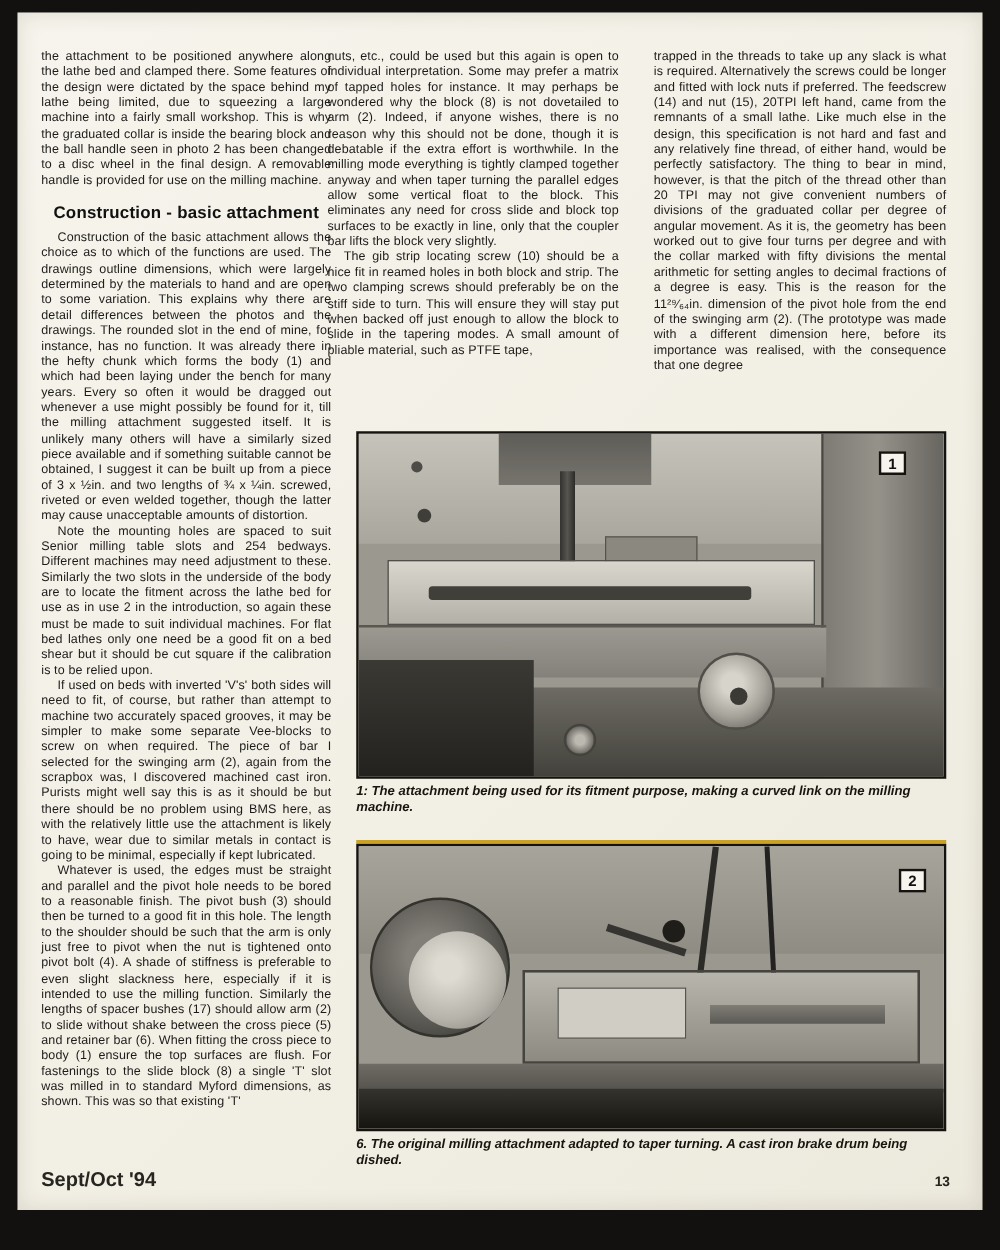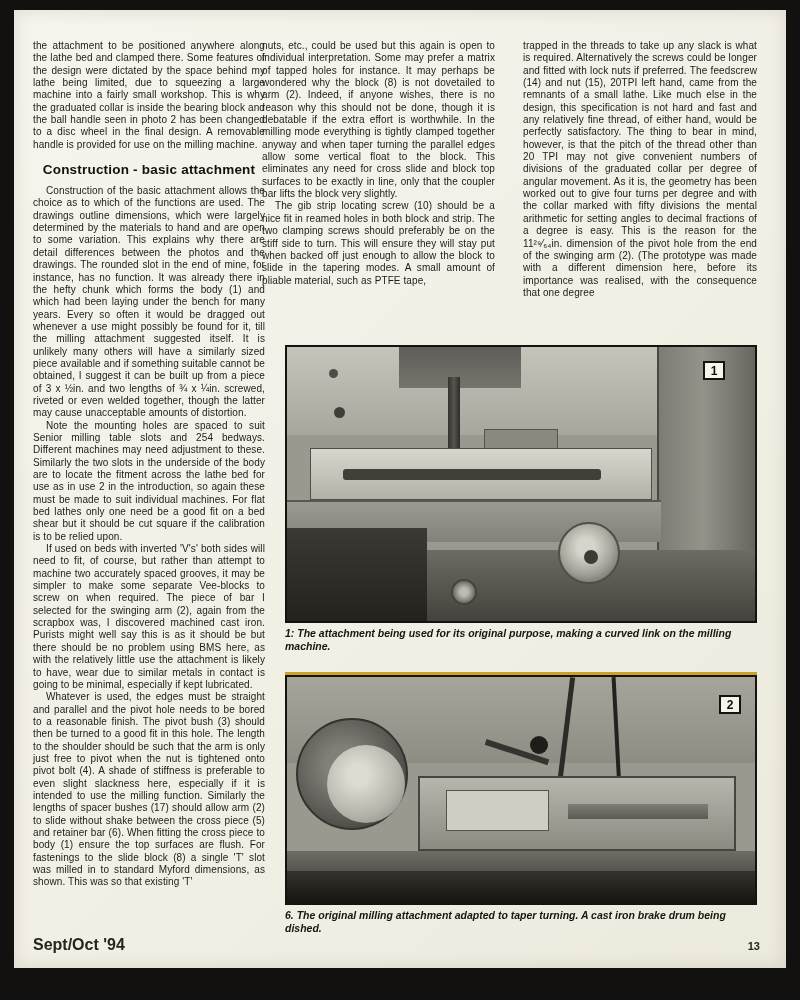--- a/index.html
+++ b/index.html
@@ -147,21 +147,21 @@
           <div class="p1-slot"></div>
         <div class="p1-table"></div>
           <div class="p1-knee"></div>
           <div class="p1-dark"></div>
         <div class="p1-wheel"></div>
           <div class="p1-hub"></div>
           <div class="p1-crank"></div>
       </div>
       <div class="badge">1</div>
     </div>
-    <figcaption>1: The attachment being used for its original purpose, making a curved link on the milling machine.</figcaption>
+    <figcaption>1: The attachment being used for its fitment purpose, making a curved link on the milling machine.</figcaption>
   </figure>
 
   <figure class="fig-2">
     <div class="photo-frame">
       <div class="photo-inner">
         <div class="p2-wall"></div>
         <div class="p2-chuck"></div>
           <div class="p2-disc"></div>
         <div class="p2-rod1"></div>
           <div class="p2-rod2"></div>

